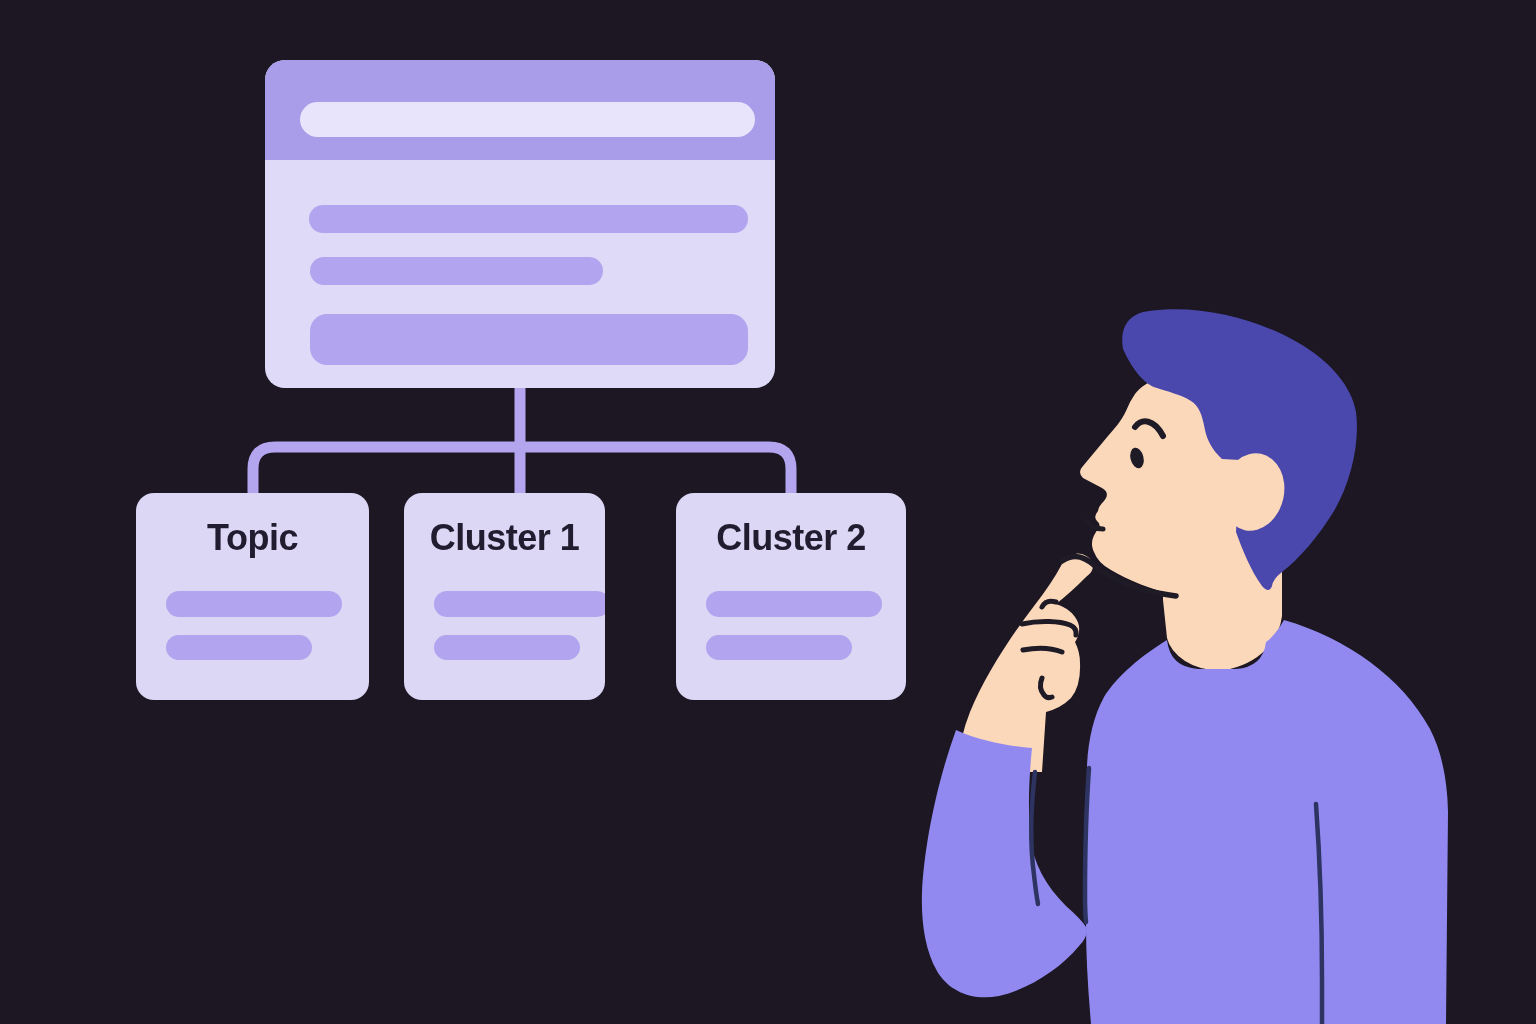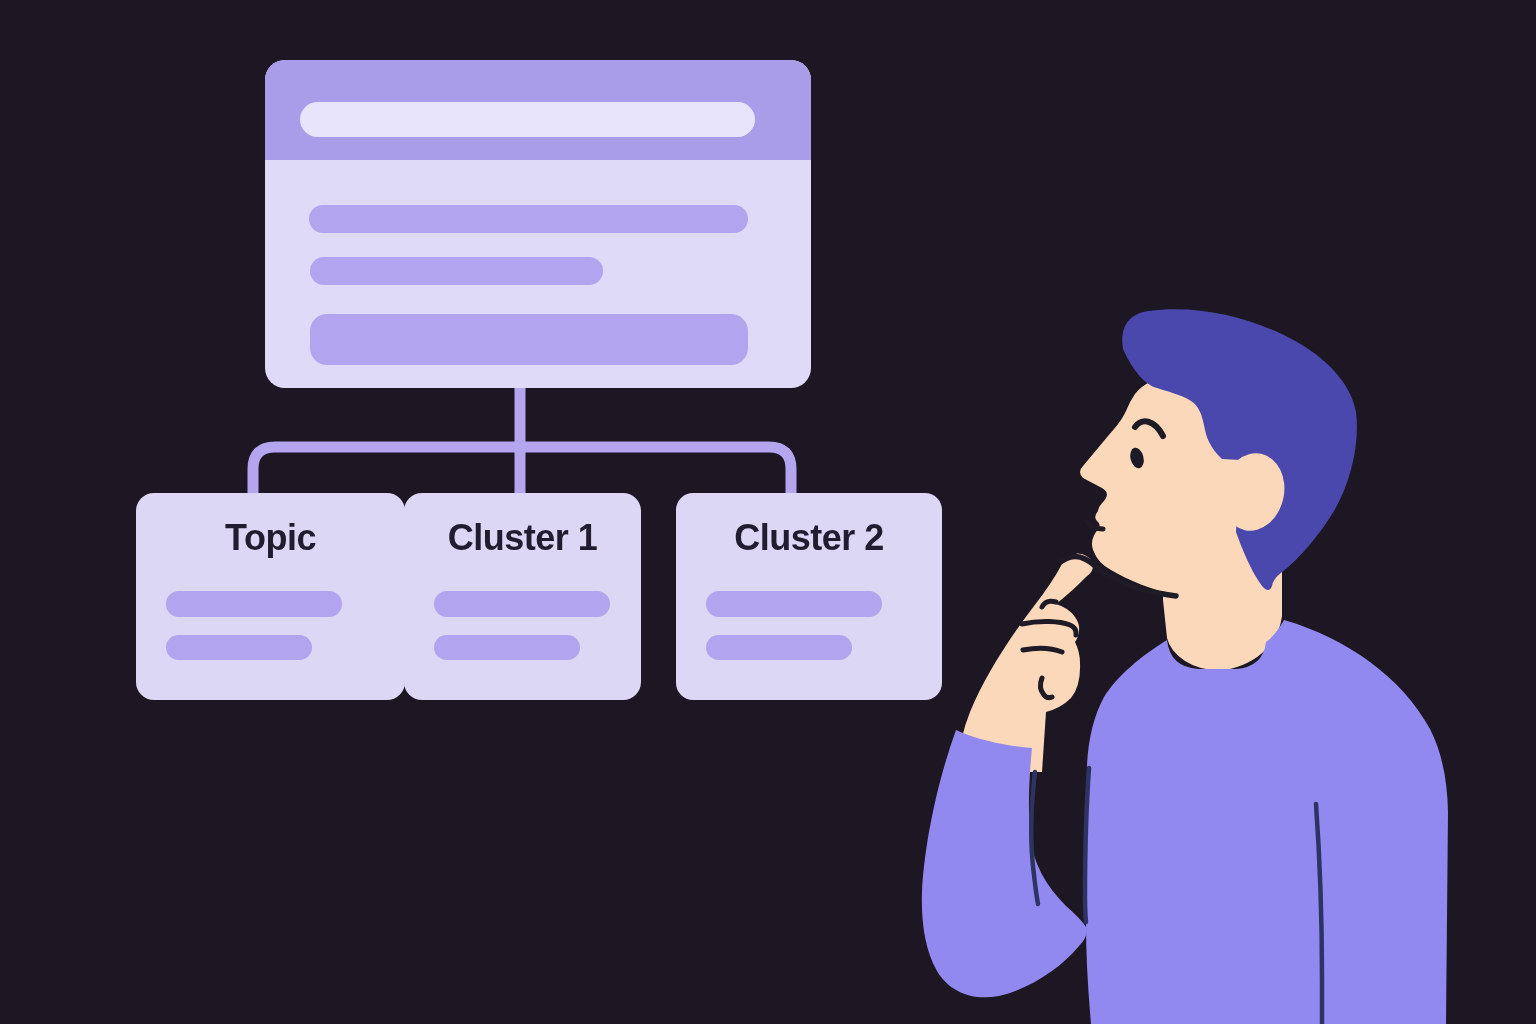--- a/index.html
+++ b/index.html
@@ -2,32 +2,32 @@
 <html style="--background: #1c1722; --card_bg: #dfdaf7; --child_card_bg: #dcd7f5; --card_header: #a99ce8; --header_pill: #e8e4fb; --pill: #b2a4ee; --connector: #b3a6ef; --title_text: #221c30; --hair: #4a48ac; --skin: #fcd8bb; --shirt: #9289f0; --seam: #2e3462; --outline: #1e1b26;"><head>
 <meta charset="utf-8">
 <style>
   html,body{margin:0;padding:0;background:#000;}
   .stage{
     position:relative;width:1536px;height:1024px;overflow:hidden;
     background:var(--background,#1c1722);
     font-family:"Liberation Sans",sans-serif;
   }
   
-  .card{position:absolute;border-radius:20px;overflow:hidden;padding-left:36px;}
+  .card{position:absolute;border-radius:20px;overflow:hidden;}
   .parent-card{left:265px;top:60px;width:510px;height:328px;background:var(--card_bg,#dfdaf7);}
   .parent-header{position:absolute;left:0;top:0;width:100%;height:100px;background:var(--card_header,#a99ce8);}
   .header-pill{position:absolute;left:35px;top:42px;width:455px;height:35px;border-radius:18px;background:var(--header_pill,#e8e4fb);}
   .skel{position:absolute;background:var(--pill,#b2a4ee);}
   .p-bar1{left:44px;top:145px;width:439px;height:28px;border-radius:14px;}
   .p-bar2{left:45px;top:197px;width:293px;height:28px;border-radius:14px;}
   .p-bar3{left:45px;top:254px;width:438px;height:51px;border-radius:17px;}
   .child-card{top:493px;width:233px;height:207px;background:var(--child_card_bg,#dcd7f5);border-radius:18px;}
   .child-topic{left:136px;}
   .child-c1{left:404px;width:201px;}
-  .child-c2{left:676px;width:230px;border-radius:17px;}
+  .child-c2{left:676px;width:230px;}
   .child-title{
     position:absolute;left:0;top:24px;width:100%;text-align:center;
     font-weight:700;font-size:36px;letter-spacing:-0.5px;
     color:var(--title_text,#221c30);
   }
   .c-pill1{left:30px;top:98px;width:176px;height:26px;border-radius:13px;}
   .c-pill2{left:30px;top:142px;width:146px;height:25px;border-radius:13px;}
   
   svg.overlay{position:absolute;left:0;top:0;width:1536px;height:1024px;}
   [data-name="connector"]{stroke:var(--connector,#b3a6ef);stroke-width:11;fill:none;}

